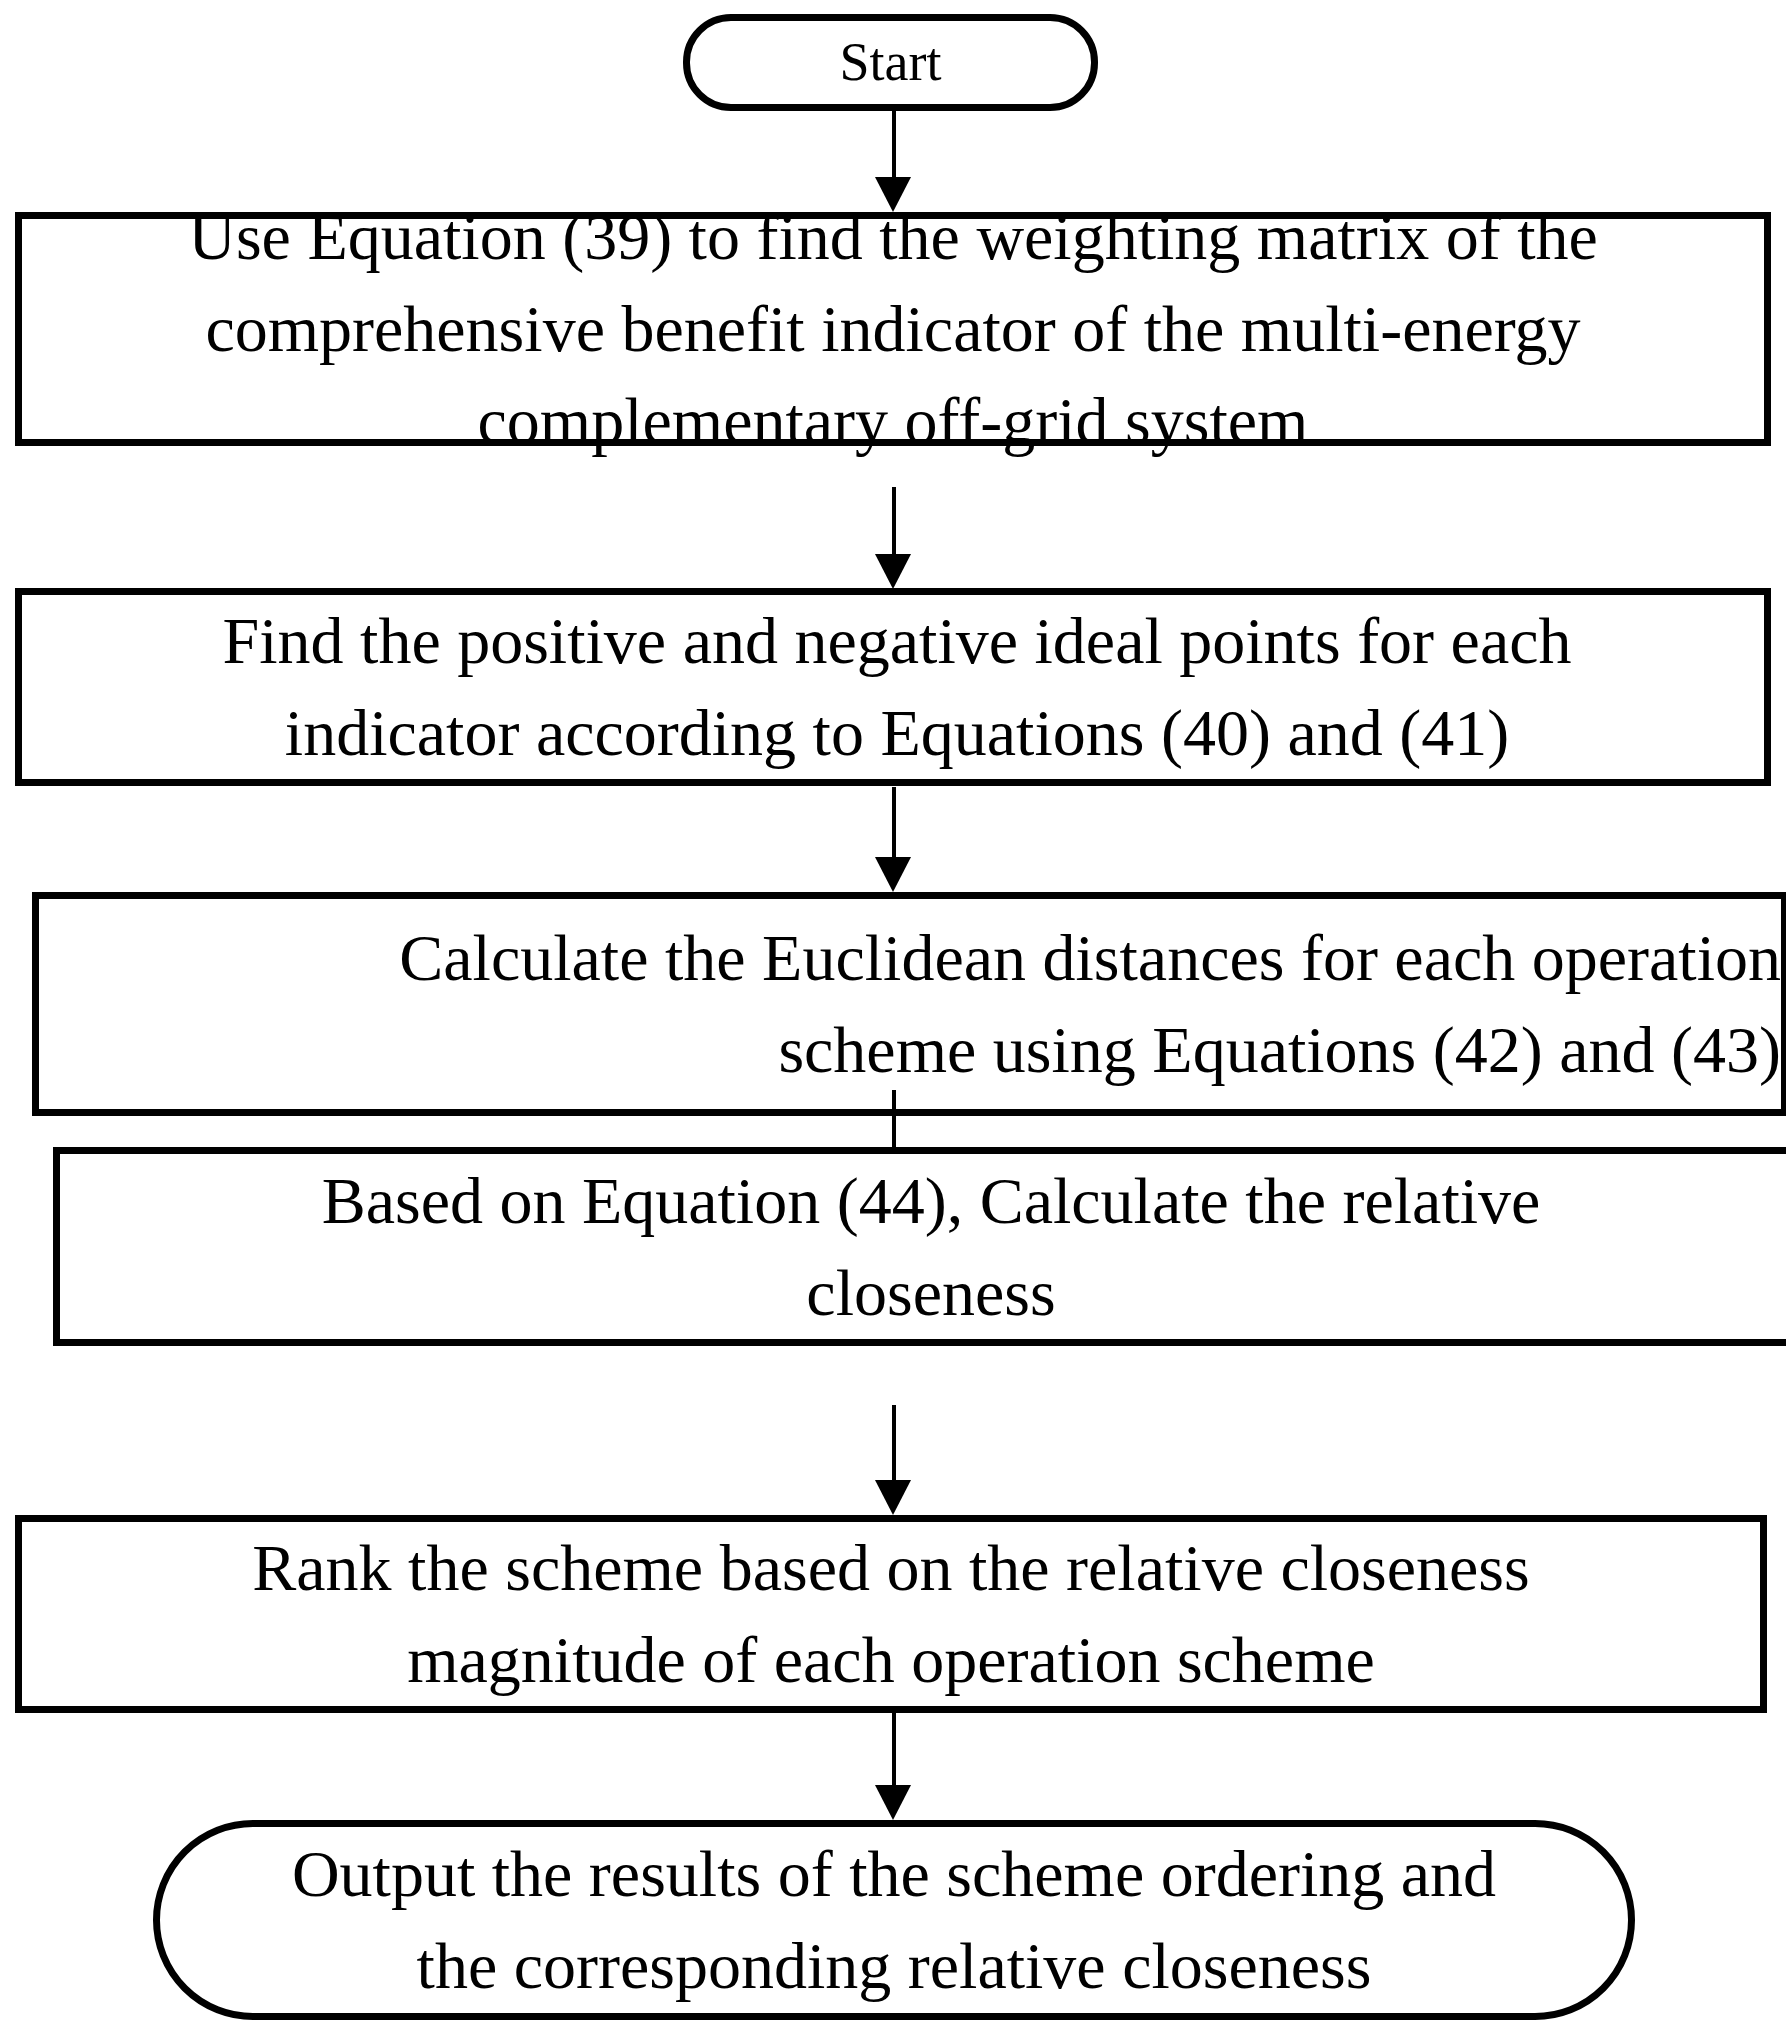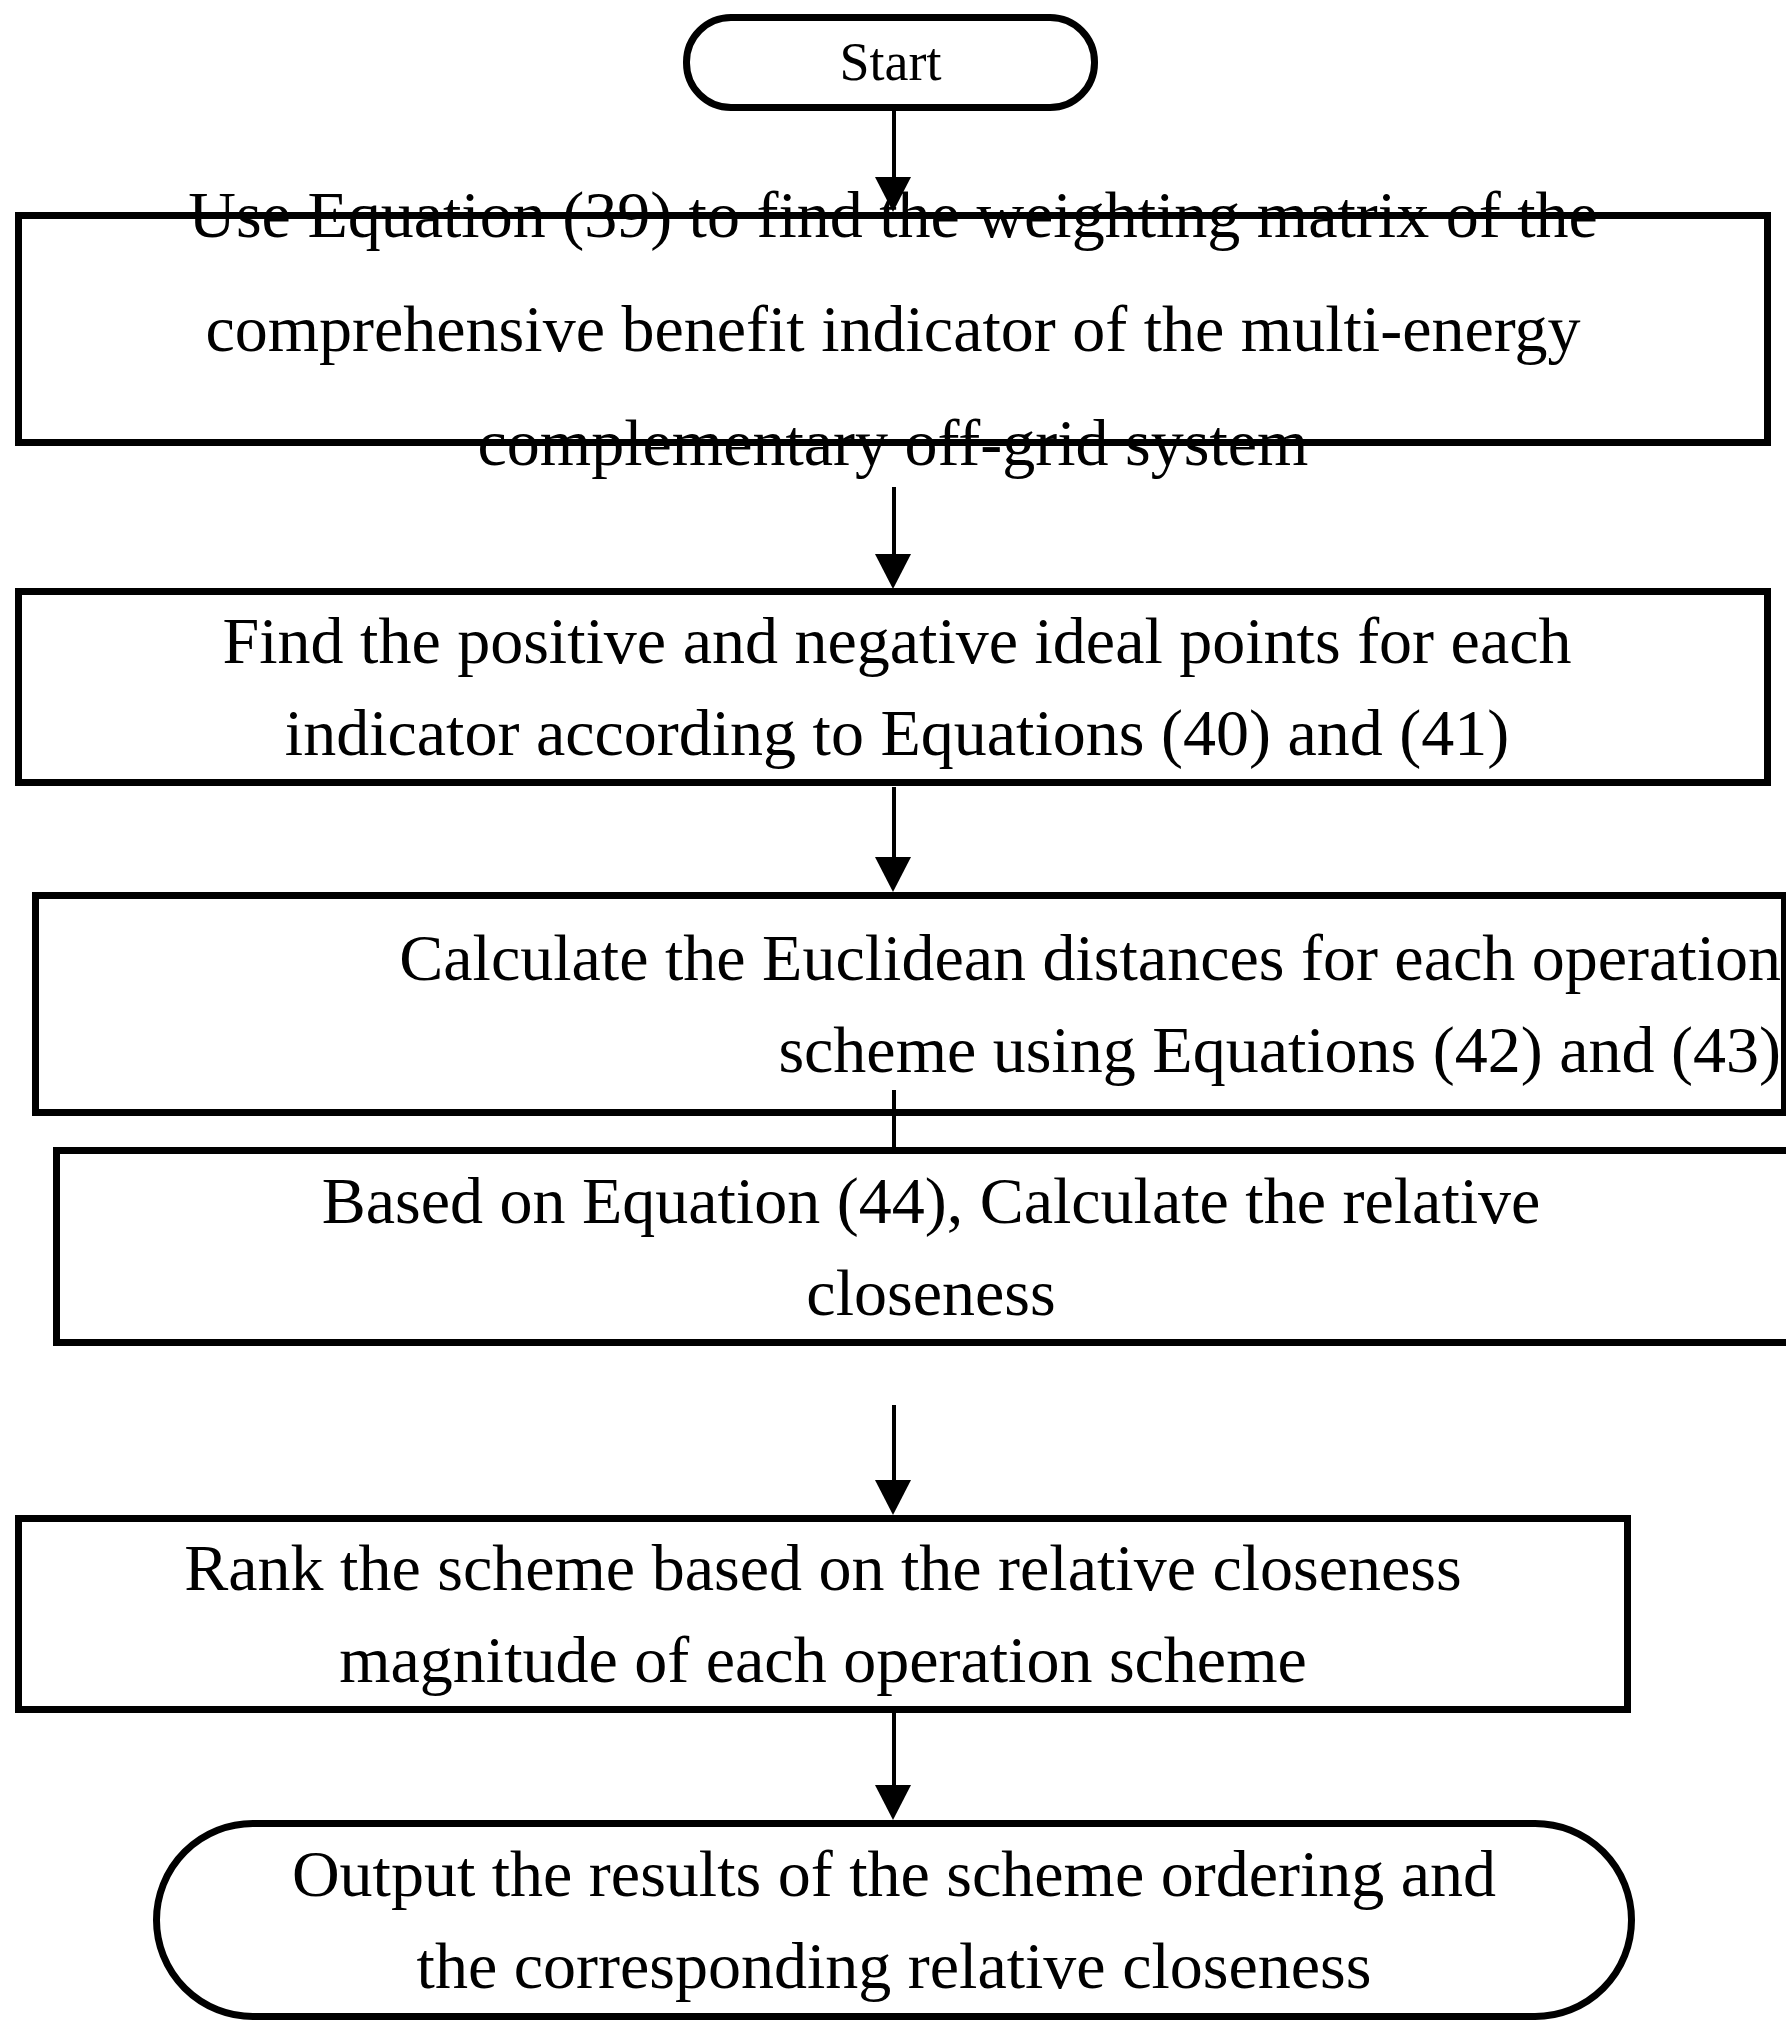--- a/index.html
+++ b/index.html
@@ -28,25 +28,25 @@
     font-size: 66px;
     line-height: 92px;
   }
   .node .line { display: block; white-space: nowrap; }
 
   
   .n-start  { left: 683px;  top: 13.6px;   width: 415px;  height: 97px;  border-radius: 48px;  font-size: 54px; }
   .n-end    { left: 153px;  top: 1820px; width: 1482px; height: 200px;  border-radius: 100px; }
 
   
-  .n-s1 { left: 15px; top: 212px;  width: 1756px; height: 234px; gap: 22px; }
+  .n-s1 { left: 15px; top: 212px;  width: 1756px; height: 234px; }
   .n-s2 { left: 15px; top: 588px;  width: 1756px; height: 198px; padding-left: 8px; }
   .n-s3 { left: 32px; top: 892px; width: 1756px; height: 224px; align-items: flex-end; }
   .n-s4 { left: 15px; top: 1147px; width: 1756px; height: 199px; margin-left: 38px; }
-  .n-s5 { left: 15px; top: 1515px; width: 1616px; height: 198px; }
+  .n-s5 { left: 15px; top: 1515px; width: 1752px; height: 198px; }
 
   
   .arrow-line {
     position: absolute;
     left: 892px;
     width: 3.8px;
     background: #000000;
   }
   .arrow-head {
     position: absolute;

